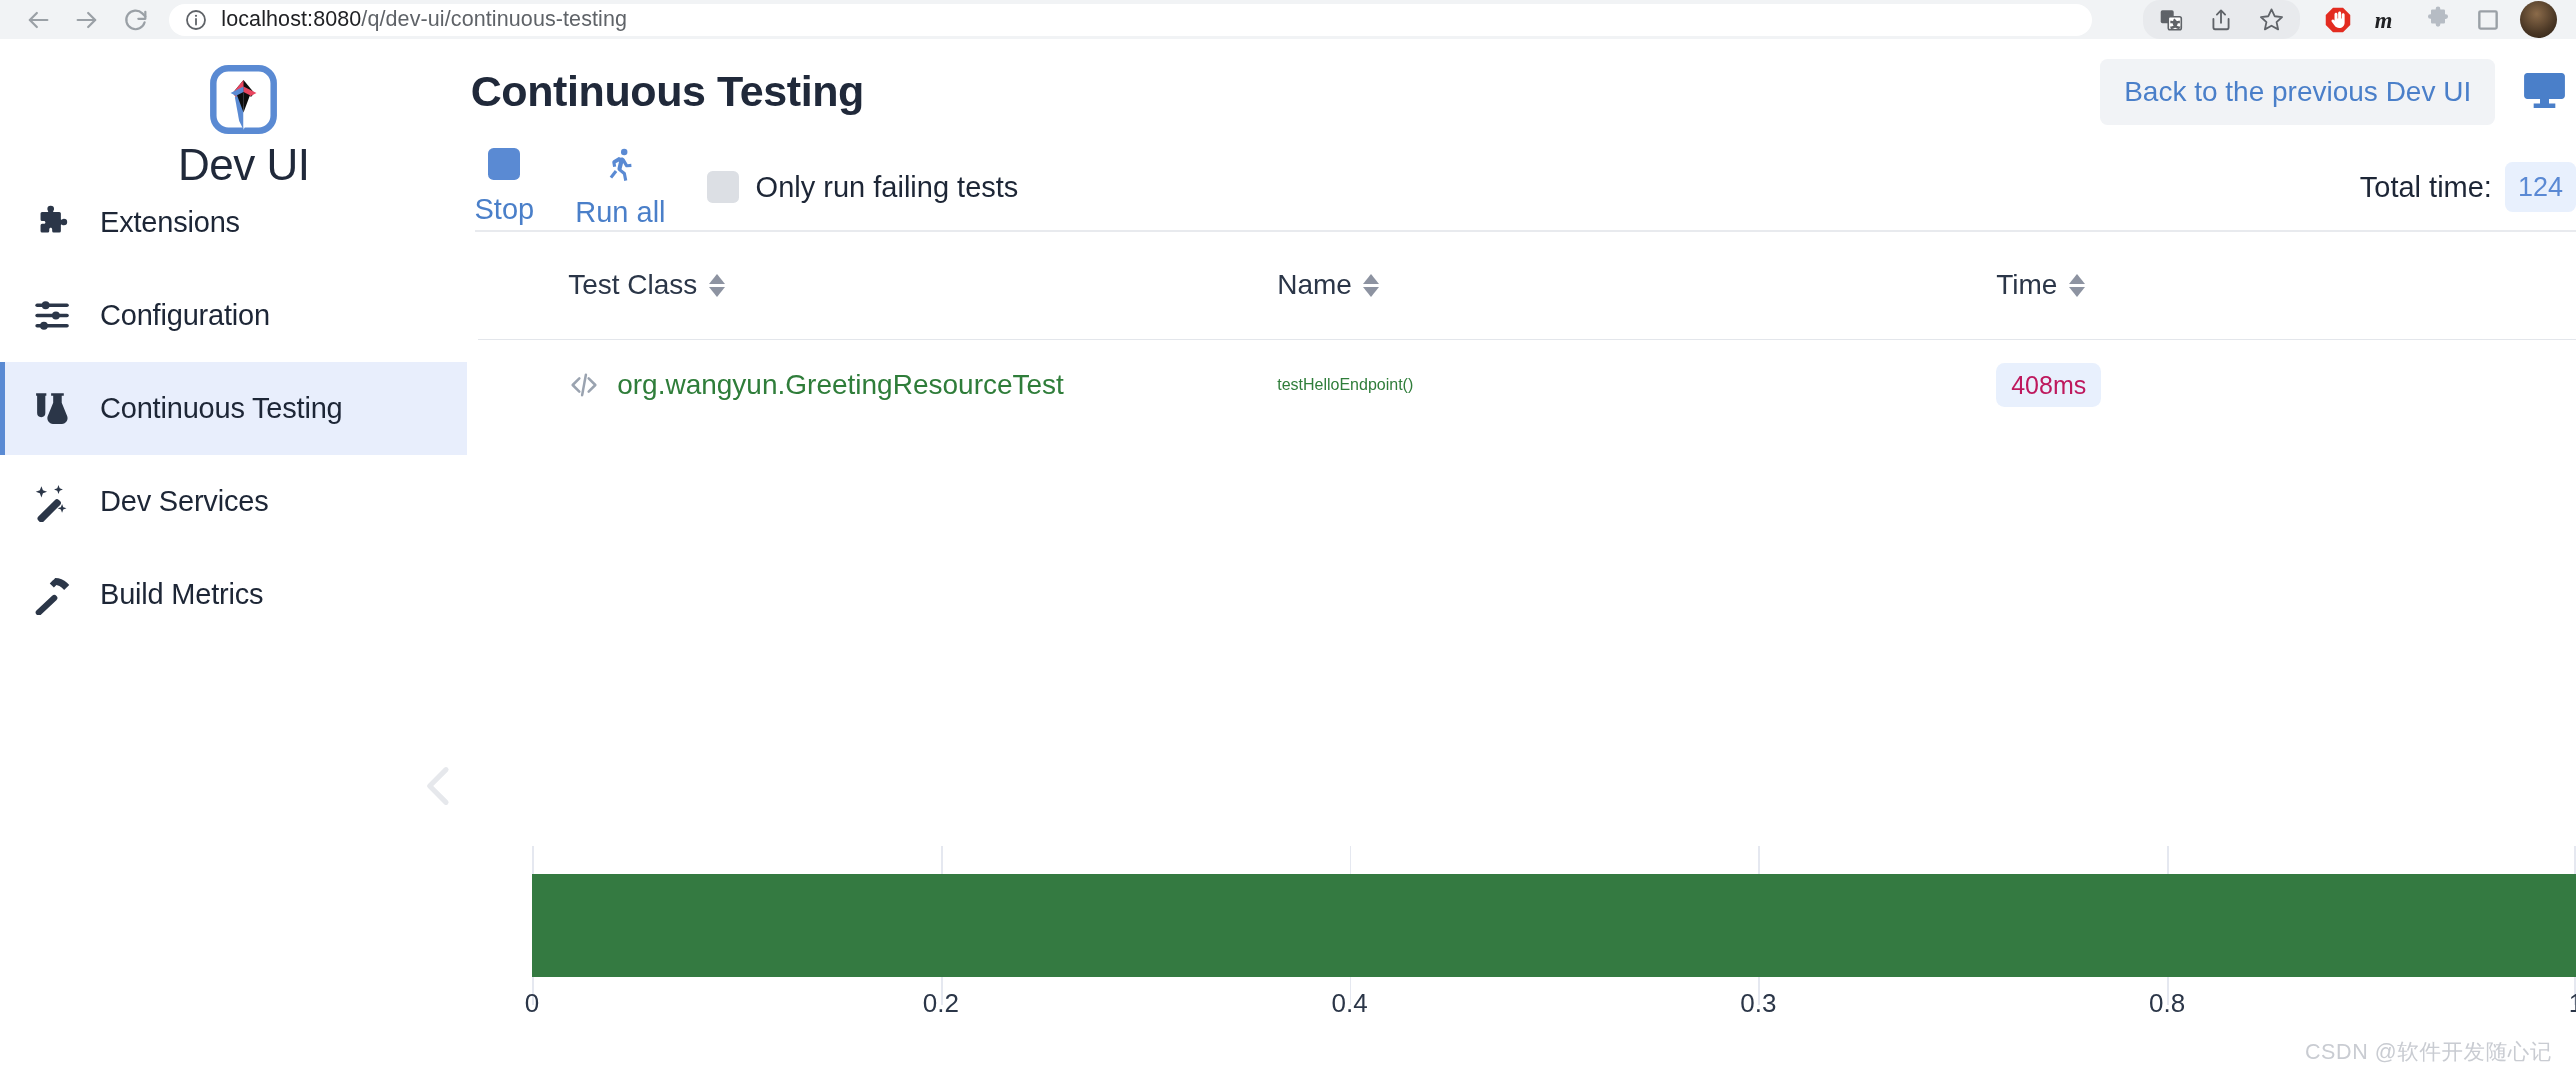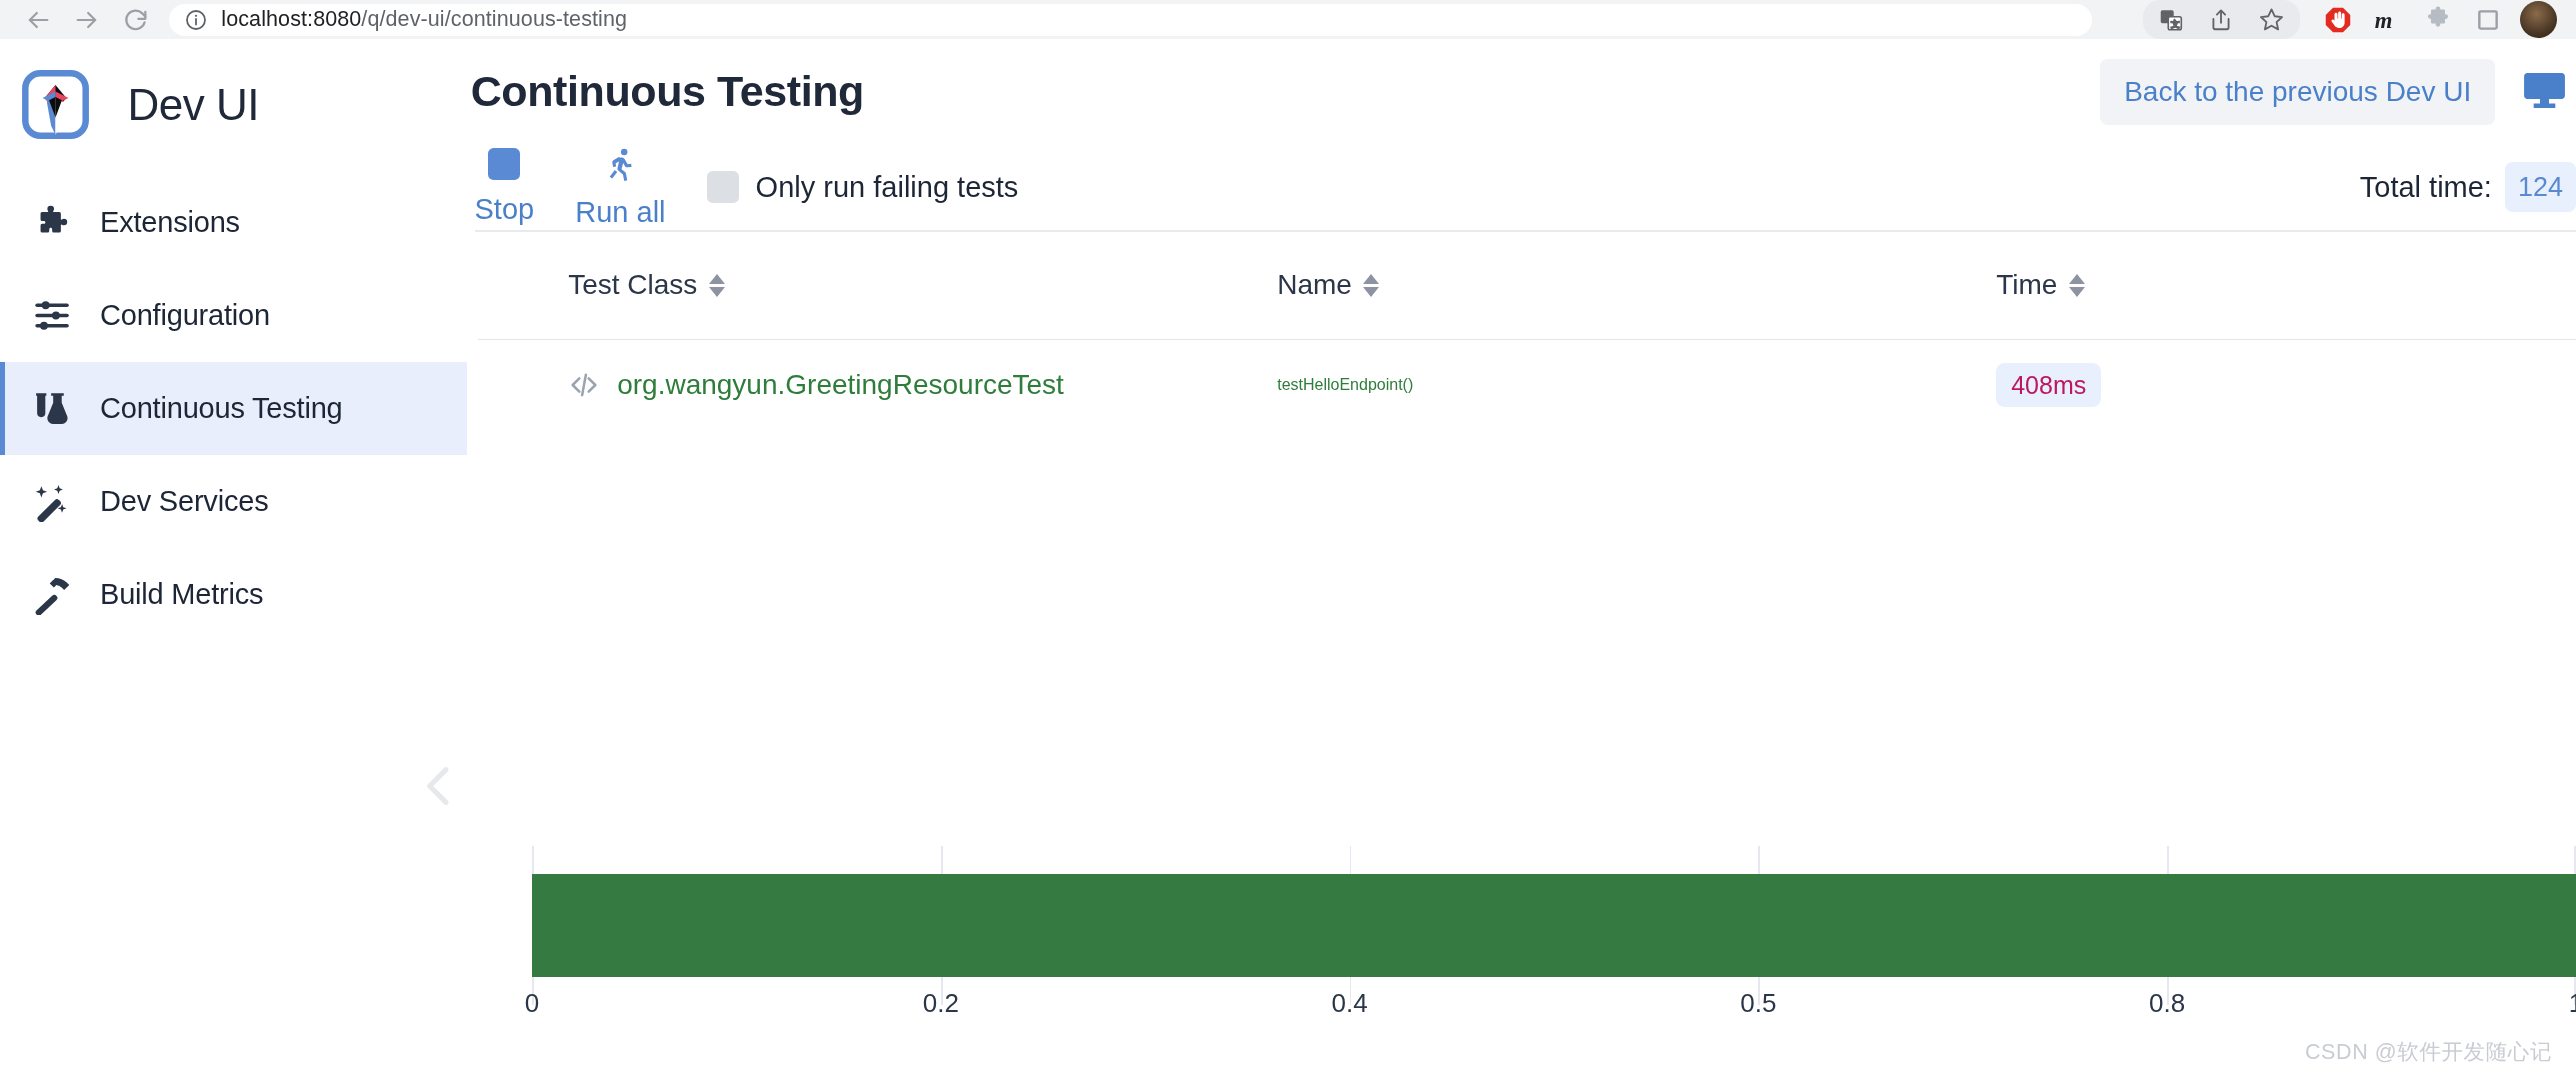--- a/index.html
+++ b/index.html
@@ -73,23 +73,24 @@
   
   .sidebar {
     width: 467px;
     flex: 0 0 467px;
     background: #ffffff;
     padding-top: 13px;
     position: relative;
   }
   .brand {
     display: flex; align-items: center;
-    gap: 38px;
+    gap: 6px;
     padding: 13px 0 13px 20.5px;
     height: 105px;
+    flex-direction: column;
   }
   .brand-logo { width: 69px; height: 69px; flex: 0 0 69px; }
   .brand-name {
     font-size: 44px;
     color: #20293a;
     font-weight: 400;
     letter-spacing: -0.5px;
   }
   .nav { margin-top: 18.7px; }
   .nav-item {
@@ -595,21 +596,21 @@
           <div class="gridline" style="left:80%"></div>
           <div class="gridline" style="left:calc(100% - 1.9px)"></div>
           <div class="bar-track">
             <div class="bar" style="width:100%"></div>
           </div>
         </div>
         <div class="x-labels">
           <span class="x-tick" style="left:0%">0</span>
           <span class="x-tick" style="left:20%">0.2</span>
           <span class="x-tick" style="left:40%">0.4</span>
-          <span class="x-tick" style="left:60%">0.5</span>
+          <span class="x-tick" style="left:60%">0.3</span>
           <span class="x-tick" style="left:80%">0.8</span>
           <span class="x-tick" style="left:100%">1</span>
         </div>
       </div>
       <div class="watermark">CSDN @软件开发随心记</div>
     </div>
 
   </main>
 </div>
 

